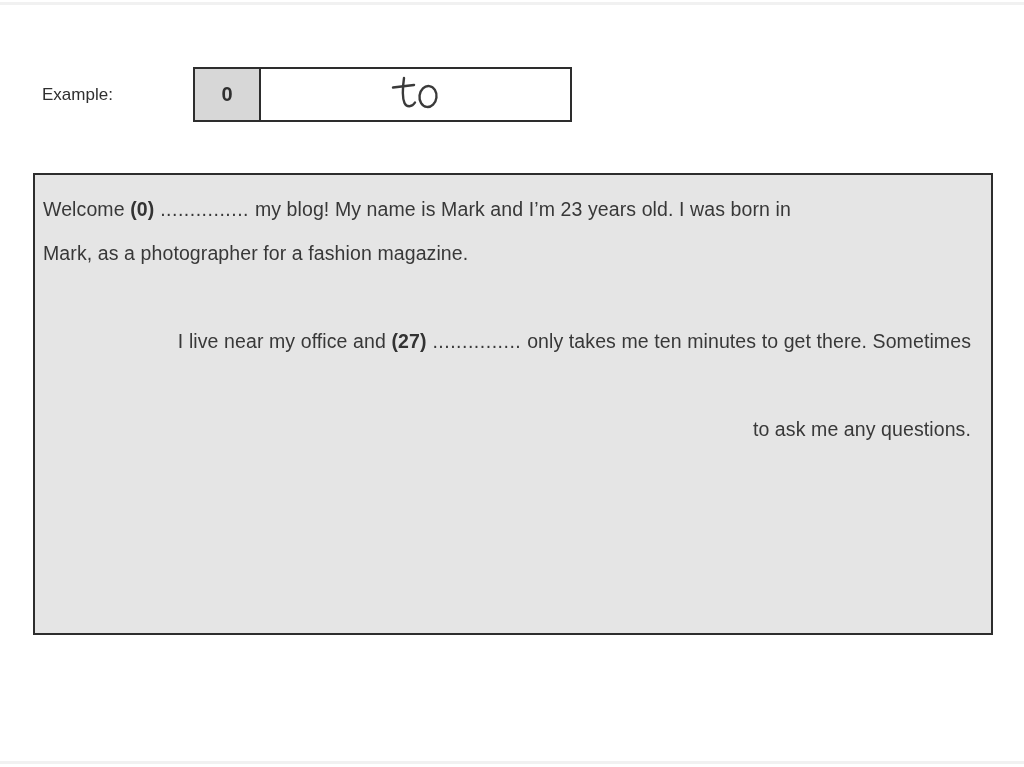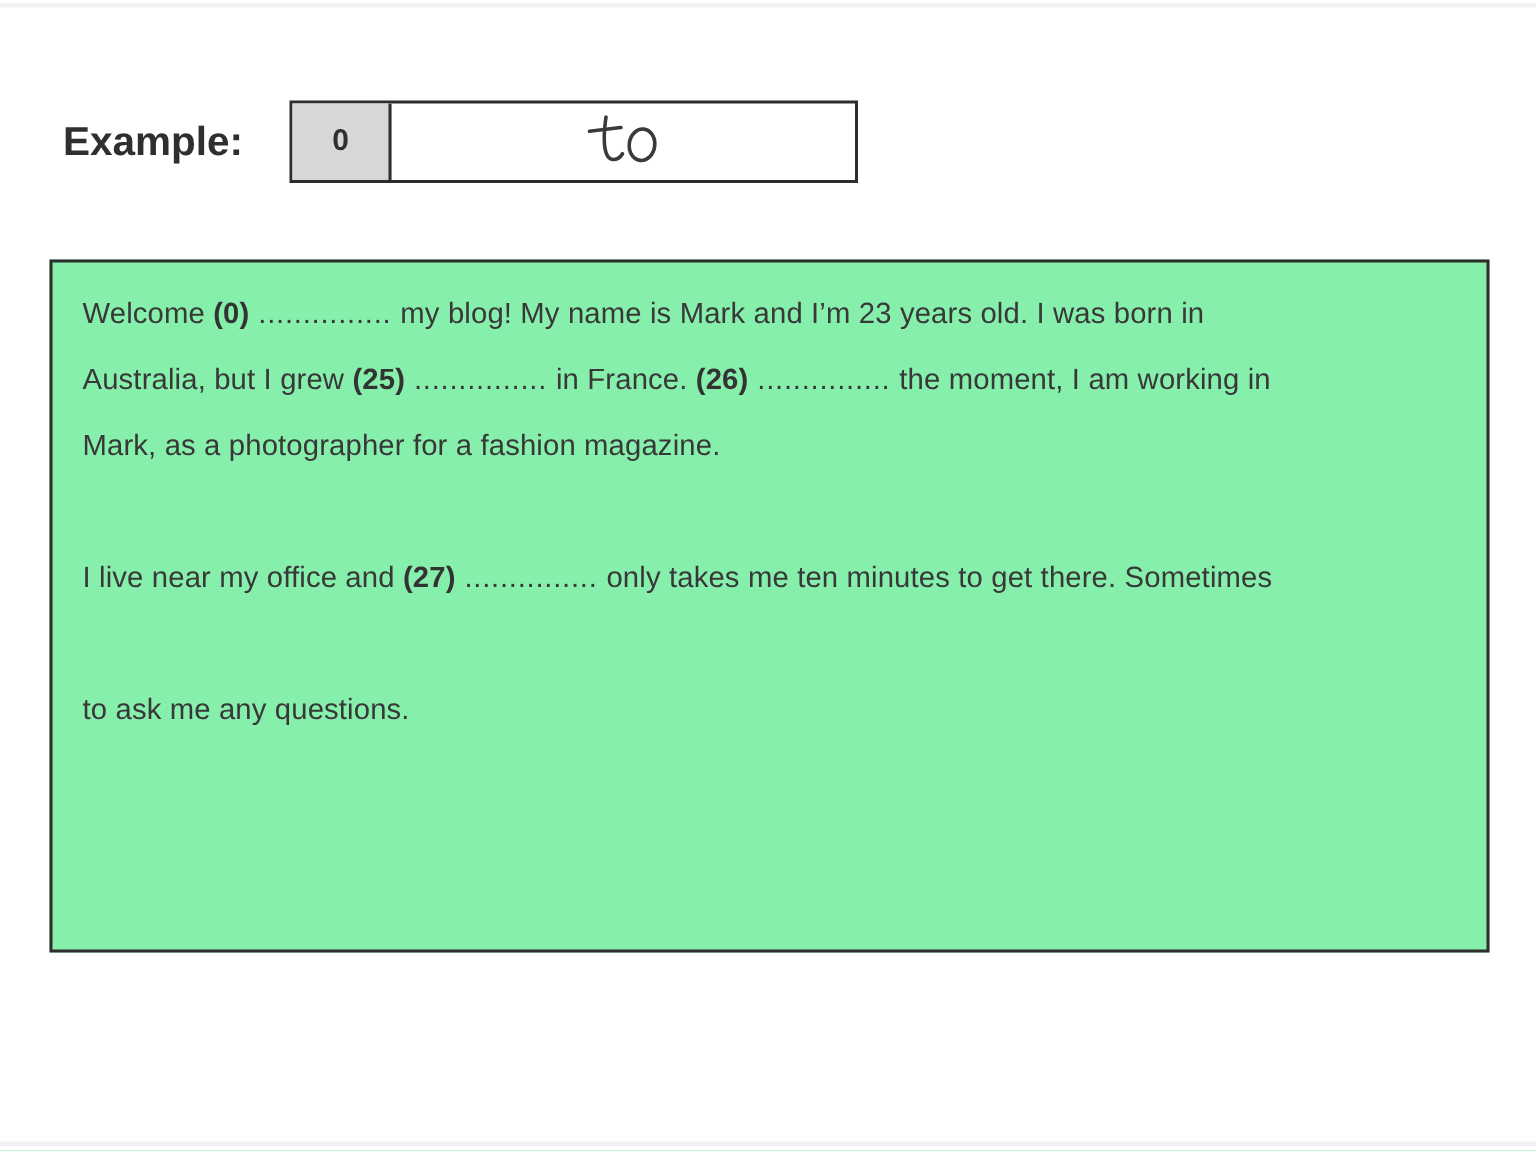--- a/index.html
+++ b/index.html
@@ -16,21 +16,21 @@
     position: absolute; left: 0; width: 1024px; height: 3px;
     background: #f1f1f1;
   }
   #slide-top-edge { top: 2px; }
   #slide-bottom-edge { bottom: 3px; }
 
   
   .example-label {
     position: absolute; left: 42px; top: 67px;
     height: 55px; line-height: 55px;
-    font-size: 27px; font-weight: 700; color: #2f2f2f;
+    font-size: 17px; font-weight: 400; color: #2f2f2f;
   }
   .example-box {
     position: absolute; left: 193px; top: 67px;
     width: 379px; height: 55px;
     border: 2px solid #2d2d2d;
     display: flex; background: #ffffff;
   }
   .example-num-cell {
     width: 66px; flex: 0 0 66px;
     background: #d7d7d7;
@@ -45,25 +45,25 @@
   .sr {
     position: absolute; width: 1px; height: 1px;
     overflow: hidden; clip: rect(0 0 0 0); white-space: nowrap;
   }
 
   
   .passage-box {
     position: absolute; left: 33px; top: 173px;
     width: 960px; height: 462px;
     border: 2px solid #2d2d2d;
-    padding: 12px 20px 0 20px;
-    background: #86efac;
+    padding: 12px 20px 0 8px;
+    background: #e5e5e5;
     font-size: 19.5px;
   }
-  .par + .par { margin-top: 44px; }
+  .par + .par { margin-top: 44px; text-align: right; }
   .line {
     height: 44px; line-height: 44px;
     white-space: nowrap;
     letter-spacing: 0.1px;
   }
   .line strong { font-weight: 700; color: #333333; }
   .gap-dots { letter-spacing: 0.5px; }
 </style>
 </head>
 <body>
@@ -81,21 +81,20 @@
       <path d="M19 6 C18 13, 16.5 24, 19.5 31 C21.5 35.5, 27 35.5, 30 30.5" stroke="#3a3a3a" stroke-width="2.4" stroke-linecap="round" fill="none"></path>
       <path d="M8 15.5 L29 13" stroke="#3a3a3a" stroke-width="2.4" stroke-linecap="round" fill="none"></path>
       <ellipse cx="43" cy="24.5" rx="8.5" ry="10.5" transform="rotate(7 43 24.5)" stroke="#3a3a3a" stroke-width="2.4" fill="none"></ellipse>
     </svg>
   </div>
 </div>
 
 <div class="passage-box">
     <div class="par">
       <div class="line">Welcome <strong>(0)</strong><span class="gap-dots"> ............... </span>my blog! My name is Mark and I’m 23 years old. I was born in</div>
-      <div class="line">Australia, but I grew <strong>(25)</strong><span class="gap-dots"> ............... </span>in France. <strong>(26)</strong><span class="gap-dots"> ............... </span>the moment, I am working in</div>
       <div class="line">Mark, as a photographer for a fashion magazine.</div>
     </div>
     <div class="par">
       <div class="line">I live near my office and <strong>(27)</strong><span class="gap-dots"> ............... </span>only takes me ten minutes to get there. Sometimes</div>
     </div>
     <div class="par">
       <div class="line">to ask me any questions.</div>
     </div>
   </div>
 

